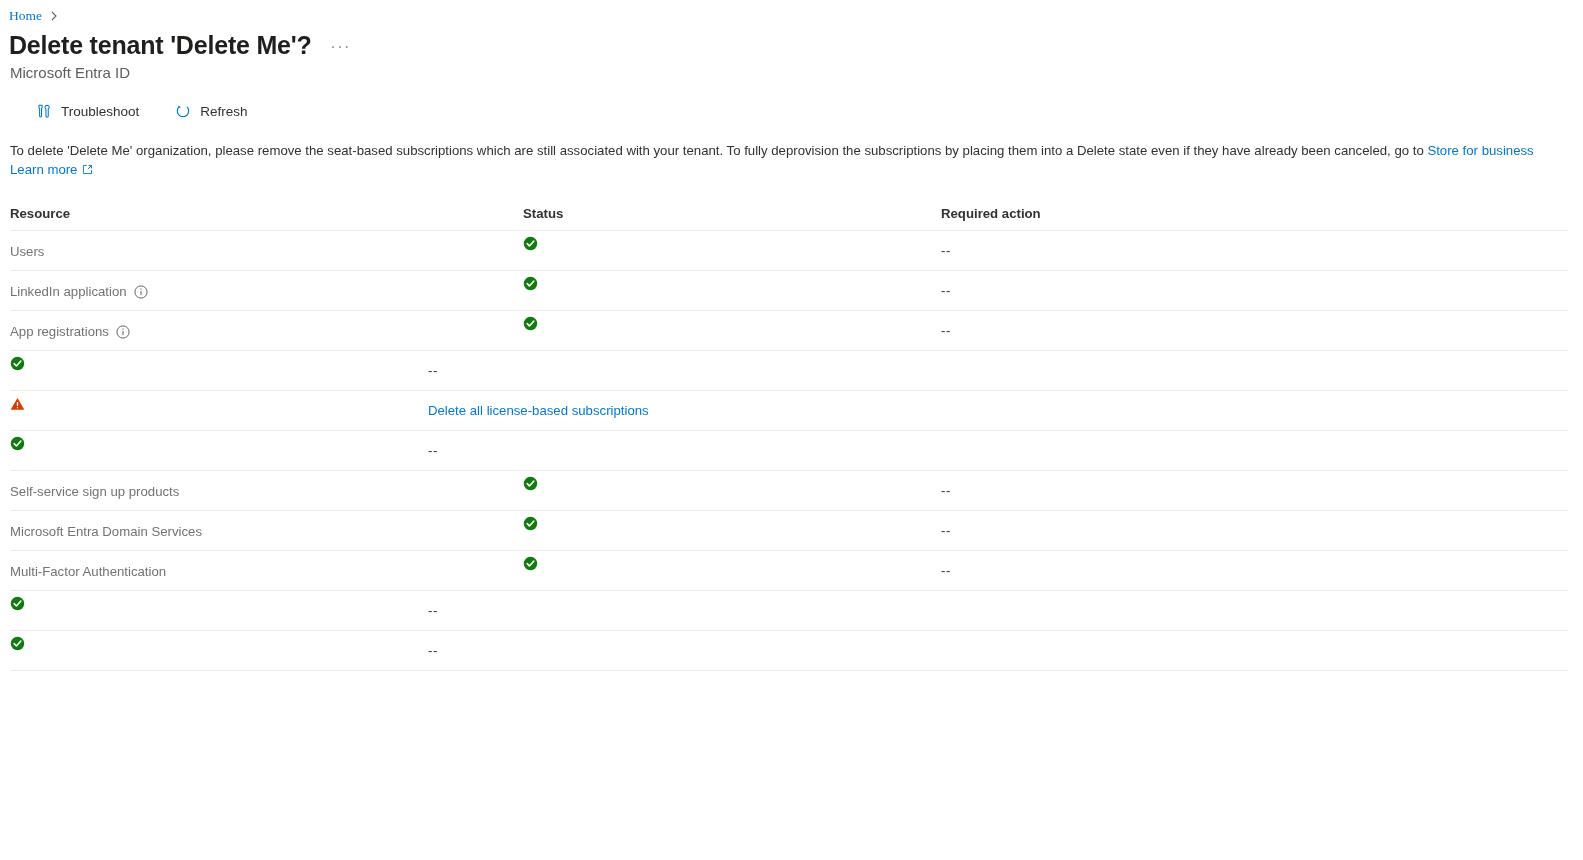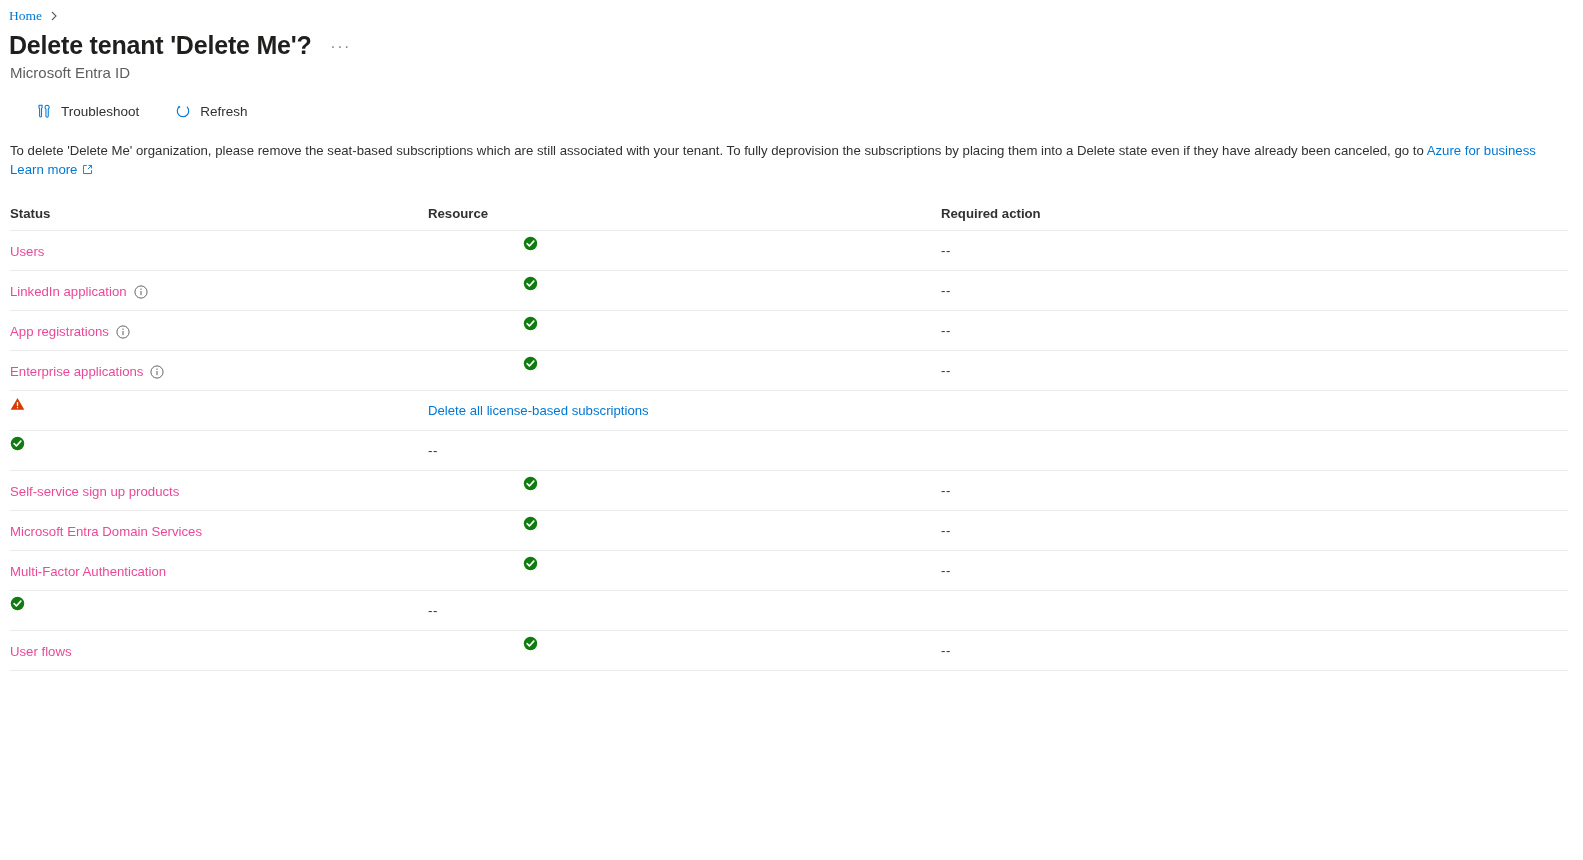--- a/index.html
+++ b/index.html
@@ -147,21 +147,21 @@
     min-height: 34px;
     align-items: flex-end;
     padding-bottom: 9px;
   }
   .thead .cell {
     font-weight: 600;
     color: #323130;
     font-size: 13.2px;
   }
   .cell { display: flex; align-items: center; }
-  .c-resource { width: 513px; flex: none; color: #ec4899; }
+  .c-resource { width: 513px; flex: none; color: #737373; }
   .c-status   { width: 418px; flex: none; }
   .c-action   { flex: 1; color: #323130; }
 
   .trow .c-resource { padding-top: 2px; }
 
   .res-label { display: inline-flex; align-items: center; gap: 7px; }
 
   .info-ico {
     display: inline-flex;
     align-items: center;
@@ -217,37 +217,37 @@
       <svg width="16" height="16" viewBox="0 0 16 16">
         <path d="M8 2.3 a5.7 5.7 0 1 0 5.7 5.7" fill="none" stroke="#0078d4" stroke-width="1.15" stroke-linecap="round" transform="rotate(-42 8 8)"></path>
         <path d="M8.6 1.0 L6.6 2.4 L8.6 3.8 z" fill="#0078d4" transform="rotate(-42 8 8)"></path>
       </svg>
     </span>
     <span>Refresh</span>
   </button>
 </div>
 
 <div class="desc-wrap">
-  <span>To delete 'Delete Me' organization, please remove the seat-based subscriptions which are still associated with your tenant. To fully deprovision the subscriptions by placing them into a Delete state even if they have already been canceled, go to </span><span class="lnk">Azure for business</span><br>
+  <span>To delete 'Delete Me' organization, please remove the seat-based subscriptions which are still associated with your tenant. To fully deprovision the subscriptions by placing them into a Delete state even if they have already been canceled, go to </span><span class="lnk">Store for business</span><br>
   <span class="learnmore">
     <span>Learn more</span>
     <span class="ext-ico">
       <svg width="11" height="11" viewBox="0 0 12 12">
         <path d="M5.2 1.6 H1.6 v8.8 h8.8 V6.8" fill="none" stroke="#0078d4" stroke-width="1"></path>
         <path d="M7.2 1.6 h3.2 v3.2" fill="none" stroke="#0078d4" stroke-width="1"></path>
         <path d="M10.2 1.8 L6.4 5.6" fill="none" stroke="#0078d4" stroke-width="1"></path>
       </svg>
     </span>
   </span>
 </div>
 
 <div class="tbl">
   <div class="trow thead">
+    <div class="cell c-resource">Resource</div>
     <div class="cell c-status">Status</div>
-    <div class="cell c-resource">Resource</div>
     <div class="cell c-action">Required action</div>
   </div>
   <div id="rows-host">
       <div class="trow">
         <div class="cell c-resource">
           <span class="res-label">
             <span>Users</span>
           </span>
         </div>
         <div class="cell c-status">
@@ -306,32 +306,20 @@
               <circle cx="8" cy="8" r="7.2" fill="#107c10"></circle>
               <path d="M4.4 8.2 L6.8 10.6 L11.5 5.5" fill="none" stroke="#ffffff" stroke-width="1.7" stroke-linecap="round" stroke-linejoin="round"></path>
             </svg>
           </span>
         </div>
         <div class="cell c-action">
           <span class="dash">--</span>
         </div>
       </div>
       <div class="trow">
-        <div class="cell c-resource">
-          <span class="res-label">
-            <span>Enterprise applications</span>
-            <span class="info-ico">
-              <svg width="14" height="14" viewBox="0 0 14 14">
-                <circle cx="7" cy="7" r="6.1" fill="none" stroke="#605e5c" stroke-width="0.95"></circle>
-                <rect x="6.5" y="5.9" width="1" height="4.3" fill="#605e5c"></rect>
-                <rect x="6.5" y="3.5" width="1" height="1.3" fill="#605e5c"></rect>
-              </svg>
-            </span>
-          </span>
-        </div>
         <div class="cell c-status">
           <span class="status-ico">
             <svg width="15" height="15" viewBox="0 0 16 16">
               <circle cx="8" cy="8" r="7.2" fill="#107c10"></circle>
               <path d="M4.4 8.2 L6.8 10.6 L11.5 5.5" fill="none" stroke="#ffffff" stroke-width="1.7" stroke-linecap="round" stroke-linejoin="round"></path>
             </svg>
           </span>
         </div>
         <div class="cell c-action">
           <span class="dash">--</span>
@@ -425,25 +413,20 @@
               <circle cx="8" cy="8" r="7.2" fill="#107c10"></circle>
               <path d="M4.4 8.2 L6.8 10.6 L11.5 5.5" fill="none" stroke="#ffffff" stroke-width="1.7" stroke-linecap="round" stroke-linejoin="round"></path>
             </svg>
           </span>
         </div>
         <div class="cell c-action">
           <span class="dash">--</span>
         </div>
       </div>
       <div class="trow">
-        <div class="cell c-resource">
-          <span class="res-label">
-            <span>User flows</span>
-          </span>
-        </div>
         <div class="cell c-status">
           <span class="status-ico">
             <svg width="15" height="15" viewBox="0 0 16 16">
               <circle cx="8" cy="8" r="7.2" fill="#107c10"></circle>
               <path d="M4.4 8.2 L6.8 10.6 L11.5 5.5" fill="none" stroke="#ffffff" stroke-width="1.7" stroke-linecap="round" stroke-linejoin="round"></path>
             </svg>
           </span>
         </div>
         <div class="cell c-action">
           <span class="dash">--</span>

